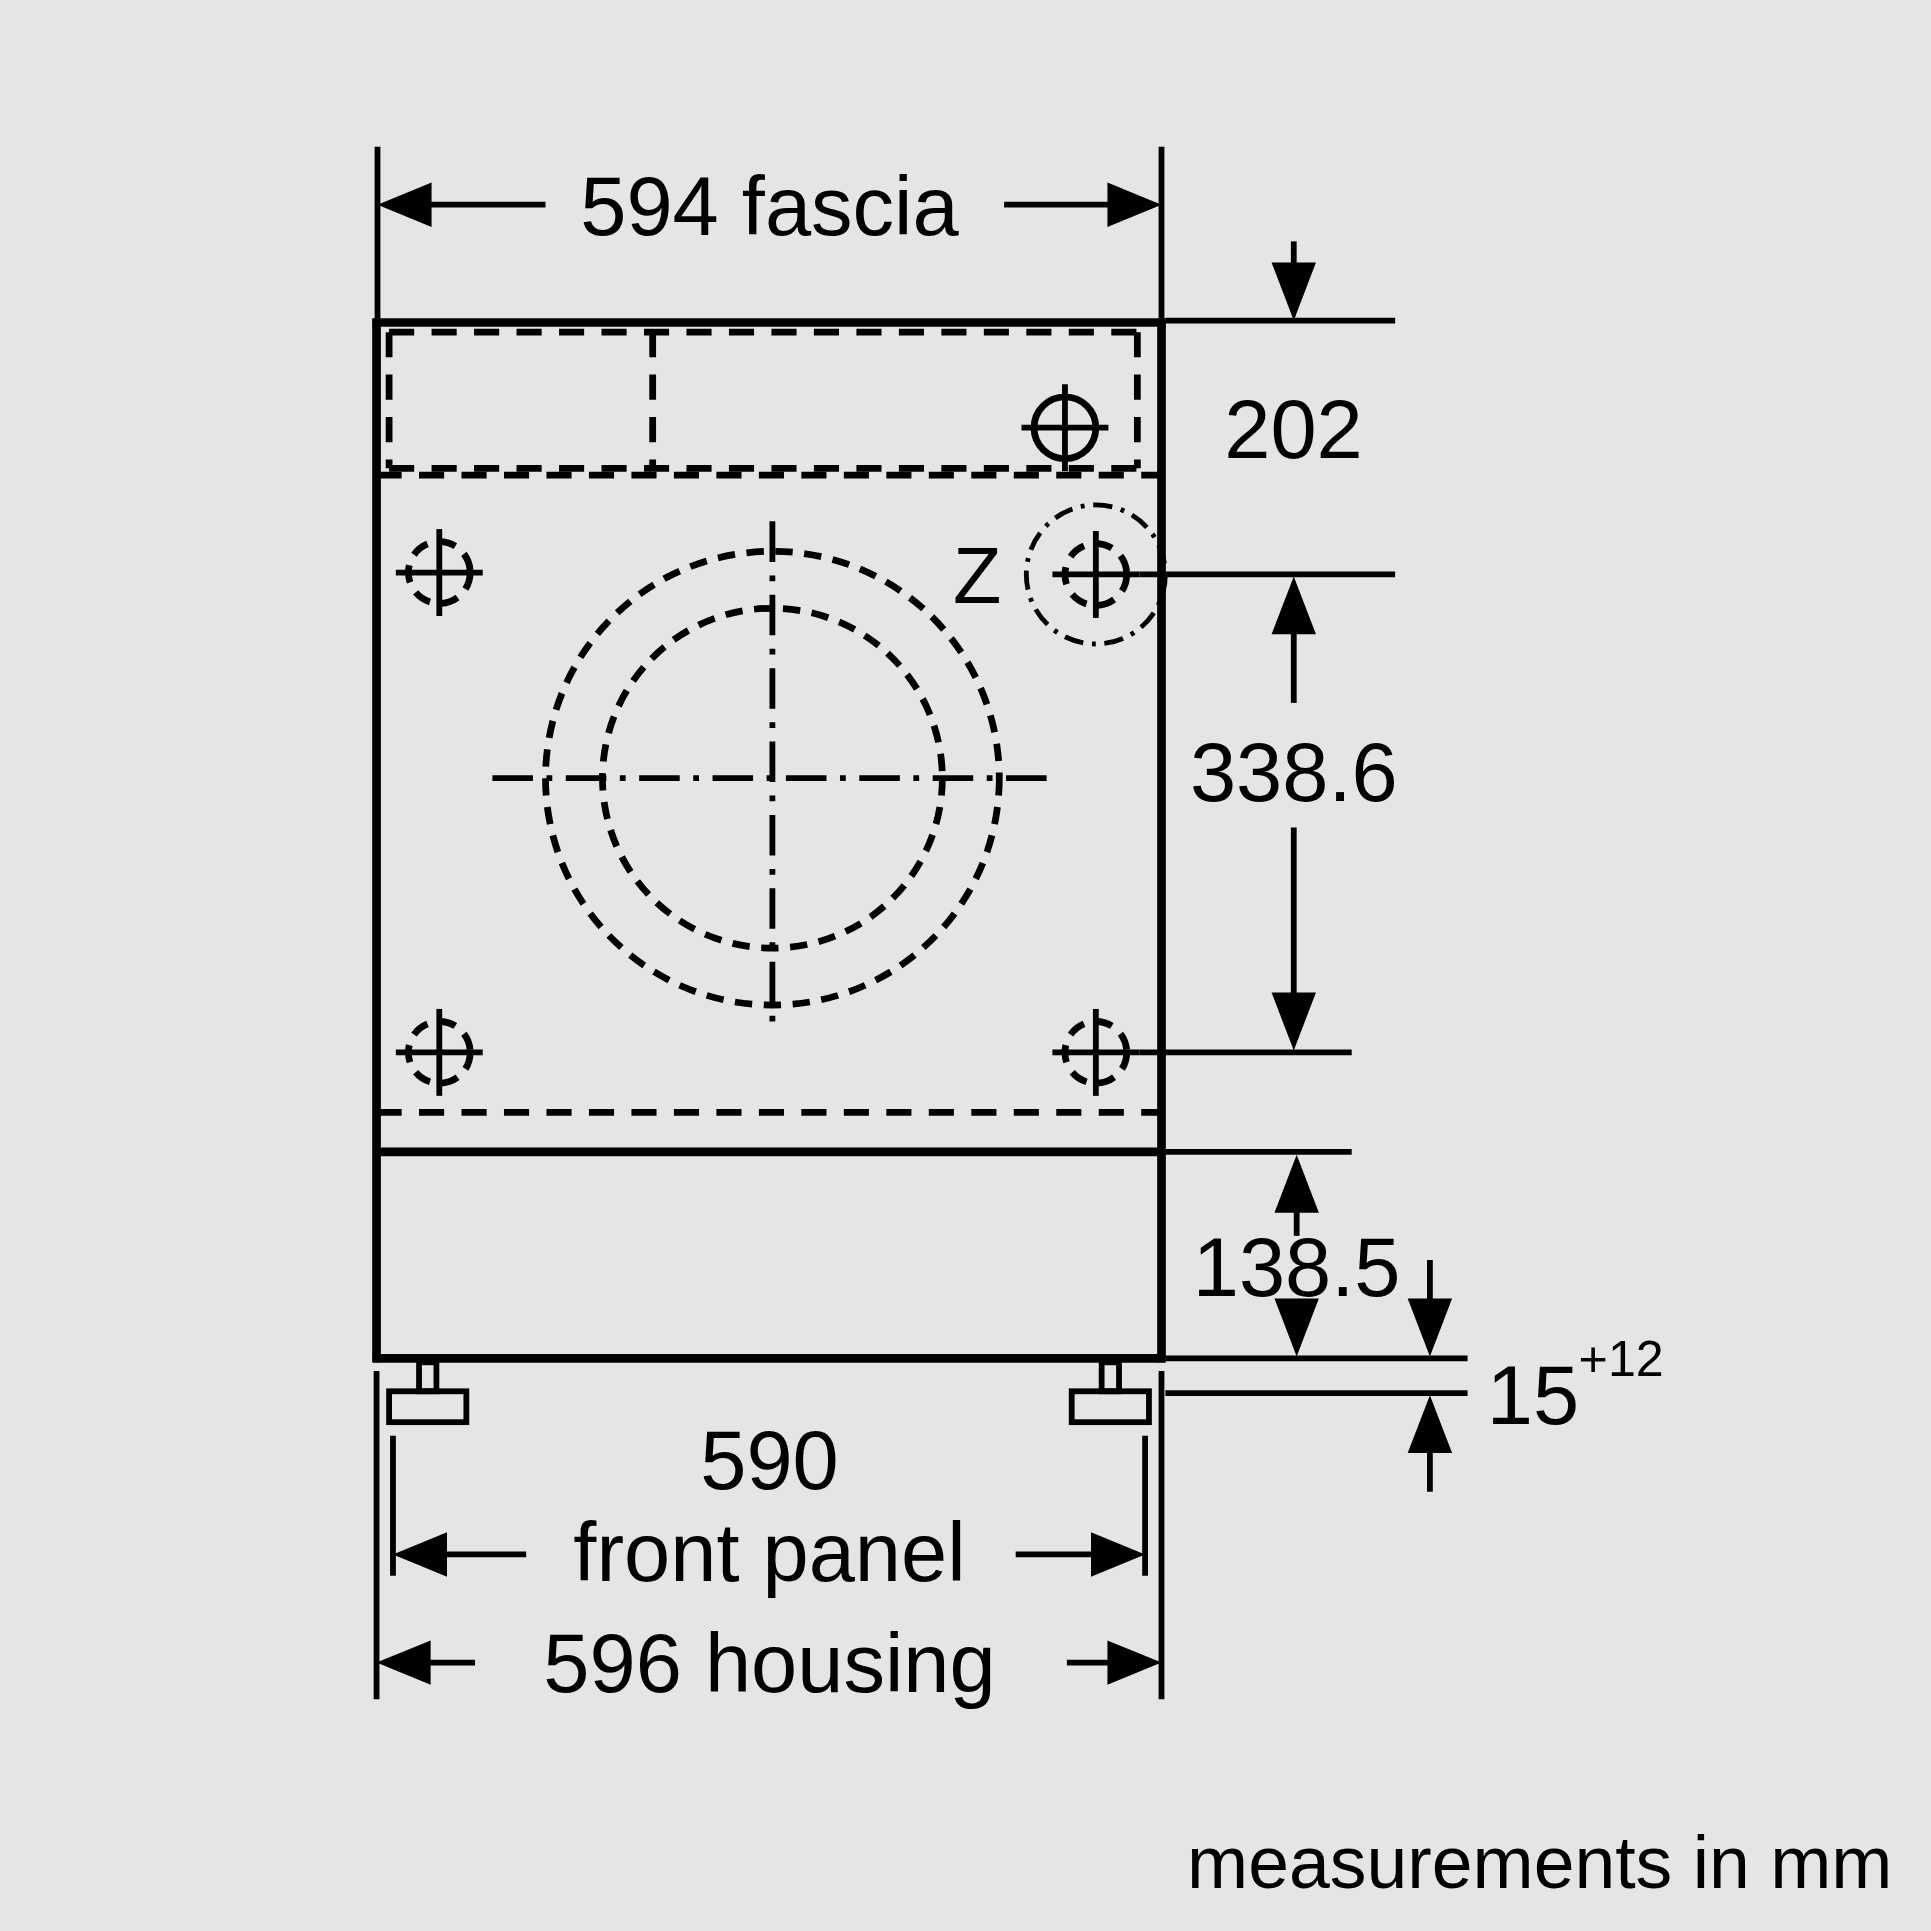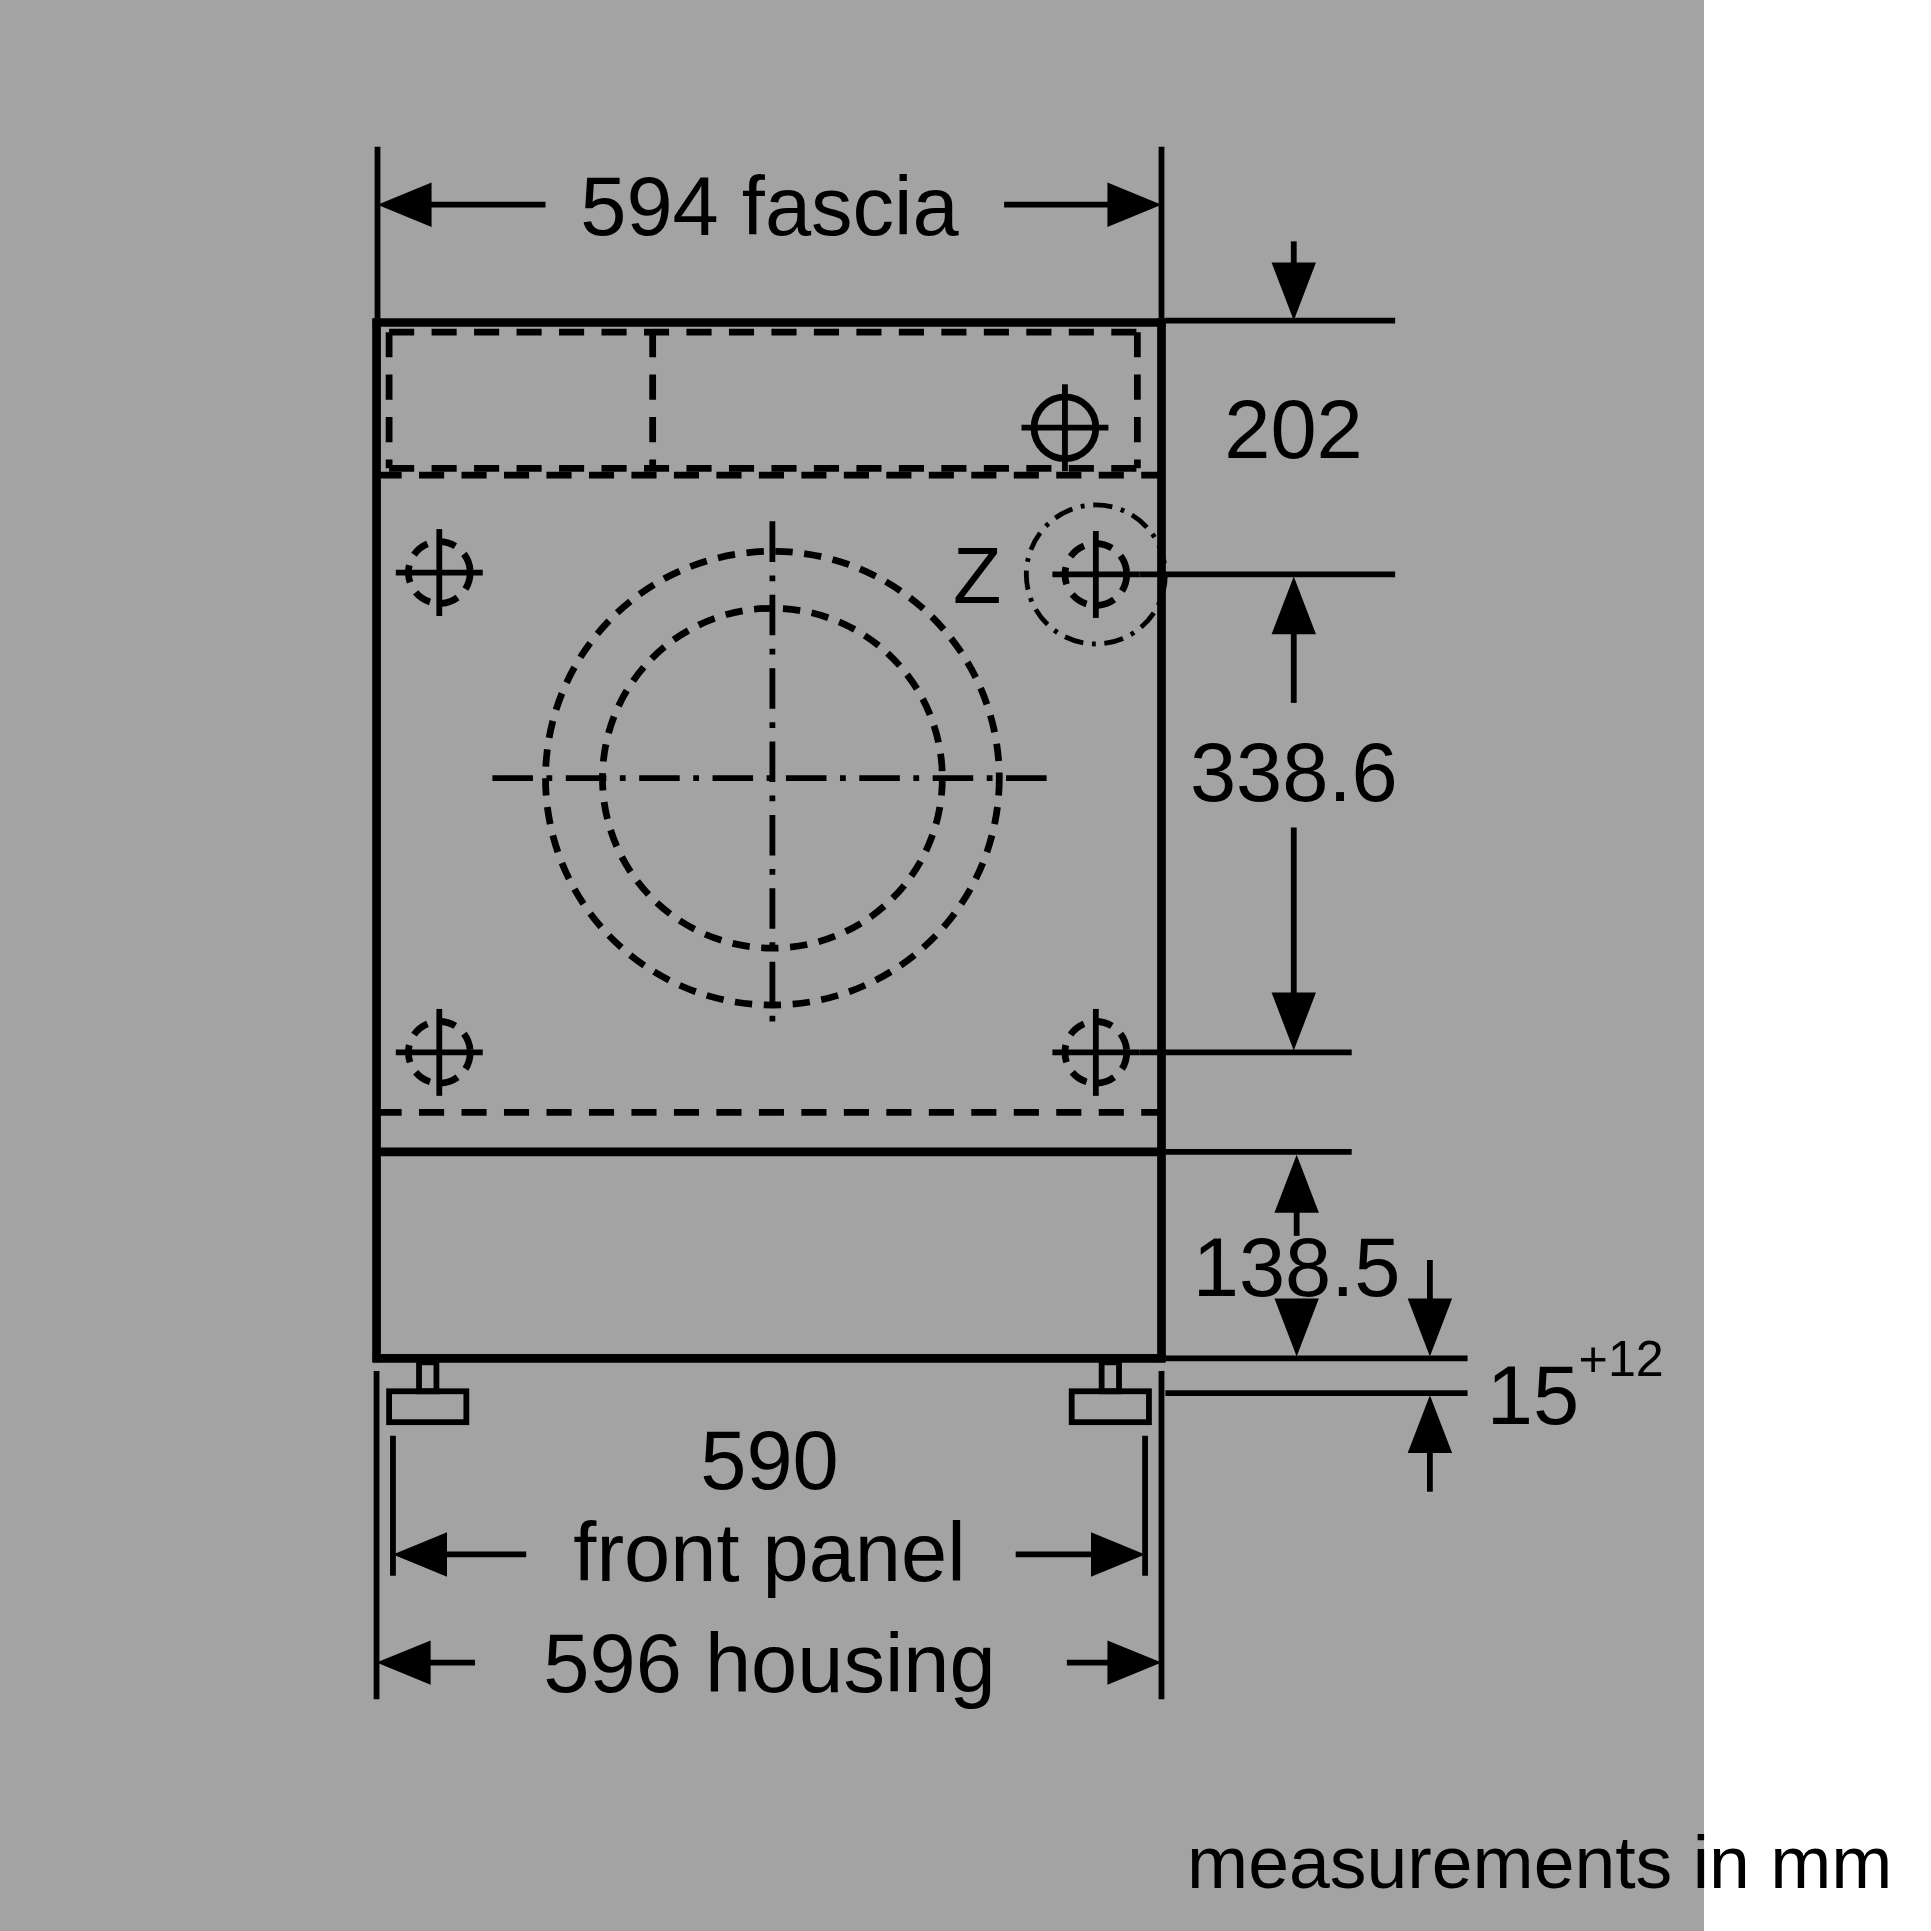--- a/index.html
+++ b/index.html
@@ -8,23 +8,23 @@
     background: #ffffff;
   }
   body {
     width: 1931px;
     height: 1931px;
     font-family: "Liberation Sans", sans-serif;
     overflow: hidden;
   }
   #drawing-root {
     position: relative;
-    width: 1704px;
+    width: 1931px;
     height: 1931px;
-    background: #a3a3a3;
+    background: #e5e5e5;
   }
   svg.tech {
     display: block;
     width: 1931px;
     height: 1931px;
   }
   .ln      { stroke: #000000; fill: none; stroke-linecap: butt; }
   .body-ln { stroke-width: 9; }
   .thin    { stroke-width: 6; }
   .dim-ln  { stroke-width: 6; }

